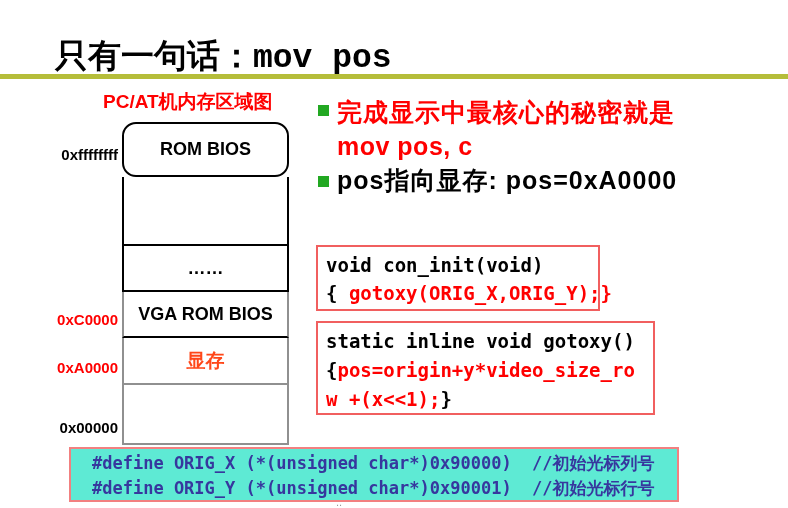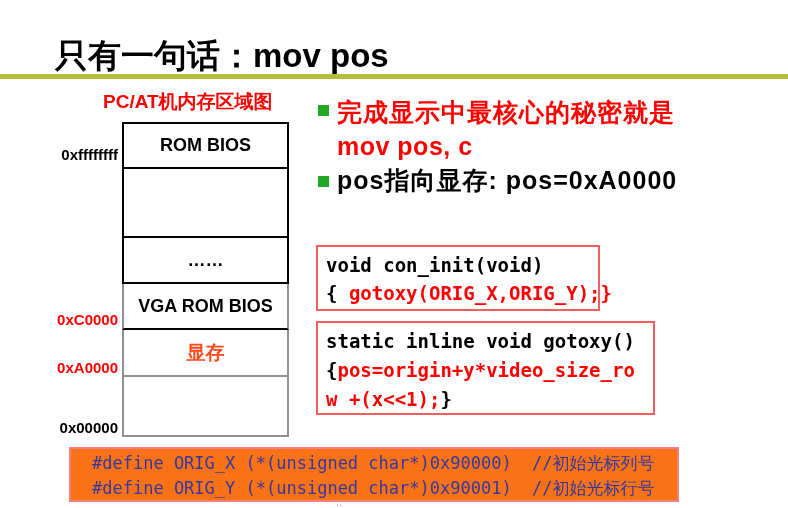--- a/index.html
+++ b/index.html
@@ -3,33 +3,33 @@
 <meta charset="utf-8">
 <style>
   html,body { margin:0; padding:0; background:#fff; }
   .slide {
     position:relative; width:788px; height:508px; background:#ffffff;
     font-family:"Liberation Sans", sans-serif; overflow:hidden;
   }
   
   .title { position:absolute; left:55px; top:12px; font-size:33px; font-weight:bold; color:#000; white-space:nowrap; }
   .title .zh { font-family:"Liberation Serif", serif; }
-  .title .en { font-family:Liberation Sans, sans-serif; }
+  .title .en { font-family:Liberation Mono, monospace; }
   .rule { position:absolute; left:0; top:74px; width:788px; height:5px; background:#b5bd3a; }
 
   
   .mem-caption { position:absolute; left:103px; top:89px; font-size:19px; font-weight:bold; color:#ff0000; white-space:nowrap; }
   .memmap { position:absolute; left:122px; top:122px; width:167px; }
   .seg {
     box-sizing:border-box; border:2px solid #000; border-top:none;
     display:flex; align-items:center; justify-content:center;
     font-weight:bold; font-size:18px; color:#000; white-space:nowrap;
   }
   .seg.first { border-top:2px solid #000; }
-  .seg.s1 { height:47px; }
+  .seg.s1 { height:55px;border-radius:14px; }
   .seg.s2 { height:69px; }
   .seg.s3 { height:46px; }
   .seg.s4 { height:46px; border-color:#909090; border-bottom-color:#000; }
   .seg.s5 { height:47px; border-color:#909090; color:#ff4719; font-size:19px; }
   .seg.s6 { height:60px; border-color:#909090; }
   .addr {
     position:absolute; left:0; width:118px; text-align:right;
     font-size:15px; font-weight:bold; color:#000; white-space:nowrap;
   }
   .addr.red { color:#ff0000; }
@@ -52,23 +52,23 @@
   }
   .codebox .cl { white-space:pre; }
   .cb1 { left:318px; top:198px; width:327px; height:40px; padding:7px 0 0 12px; }
   .cb2 { left:316px; top:245px; width:284px; height:66px; padding:4px 0 0 8px; line-height:28px; }
   .cb3 { left:316px; top:321px; width:339px; height:94px; padding:4px 0 0 8px; line-height:29px; }
   .red { color:#ff0000; }
 
   
   .defbox {
     position:absolute; left:69px; top:447px; width:610px; height:55px; box-sizing:border-box;
-    border:2px solid #f28080; background:#f97316;
+    border:2px solid #f28080; background:#5eead4;
     font-family:"DejaVu Sans Mono","Liberation Mono", monospace;
-    font-weight:normal; font-size:17px; color:#37379e; line-height:25px; padding:2px 0 0 21px;
+    font-weight:bold; font-size:17px; color:#37379e; line-height:25px; padding:2px 0 0 21px;
   }
   .defbox .cl { white-space:pre; }
 
   .footer-dots { position:absolute; left:336px; top:496px; font-size:11px; color:#9a9a9a; }
 </style>
 </head>
 <body>
 
 <div class="slide">
 

